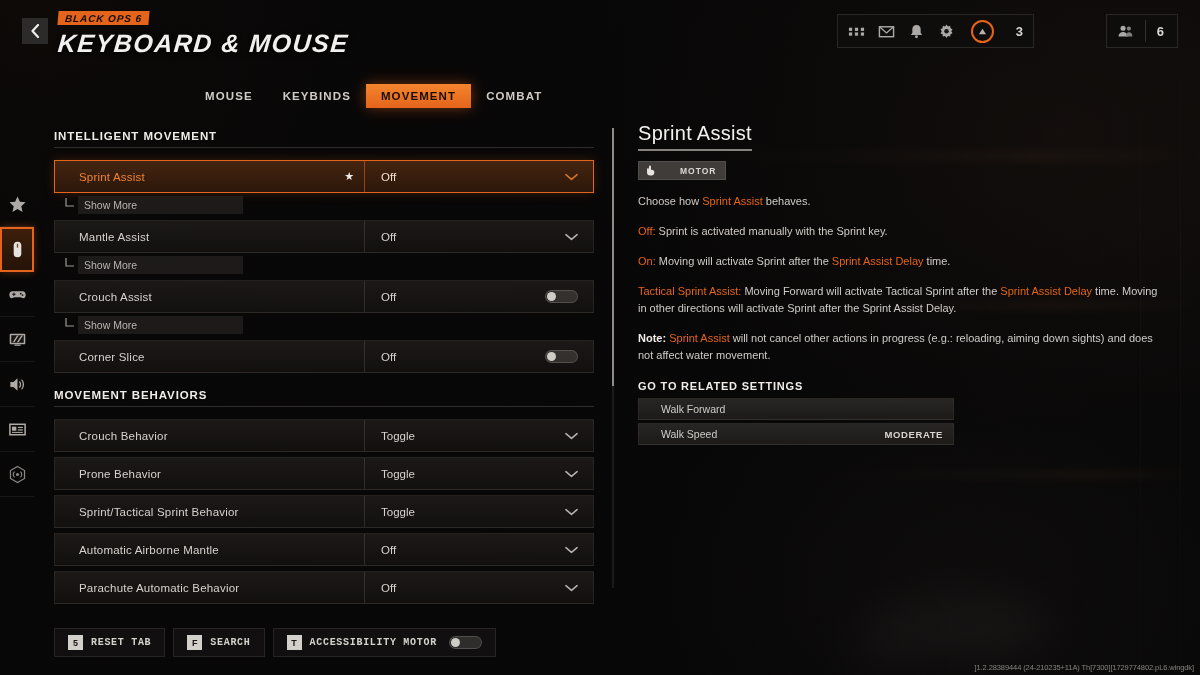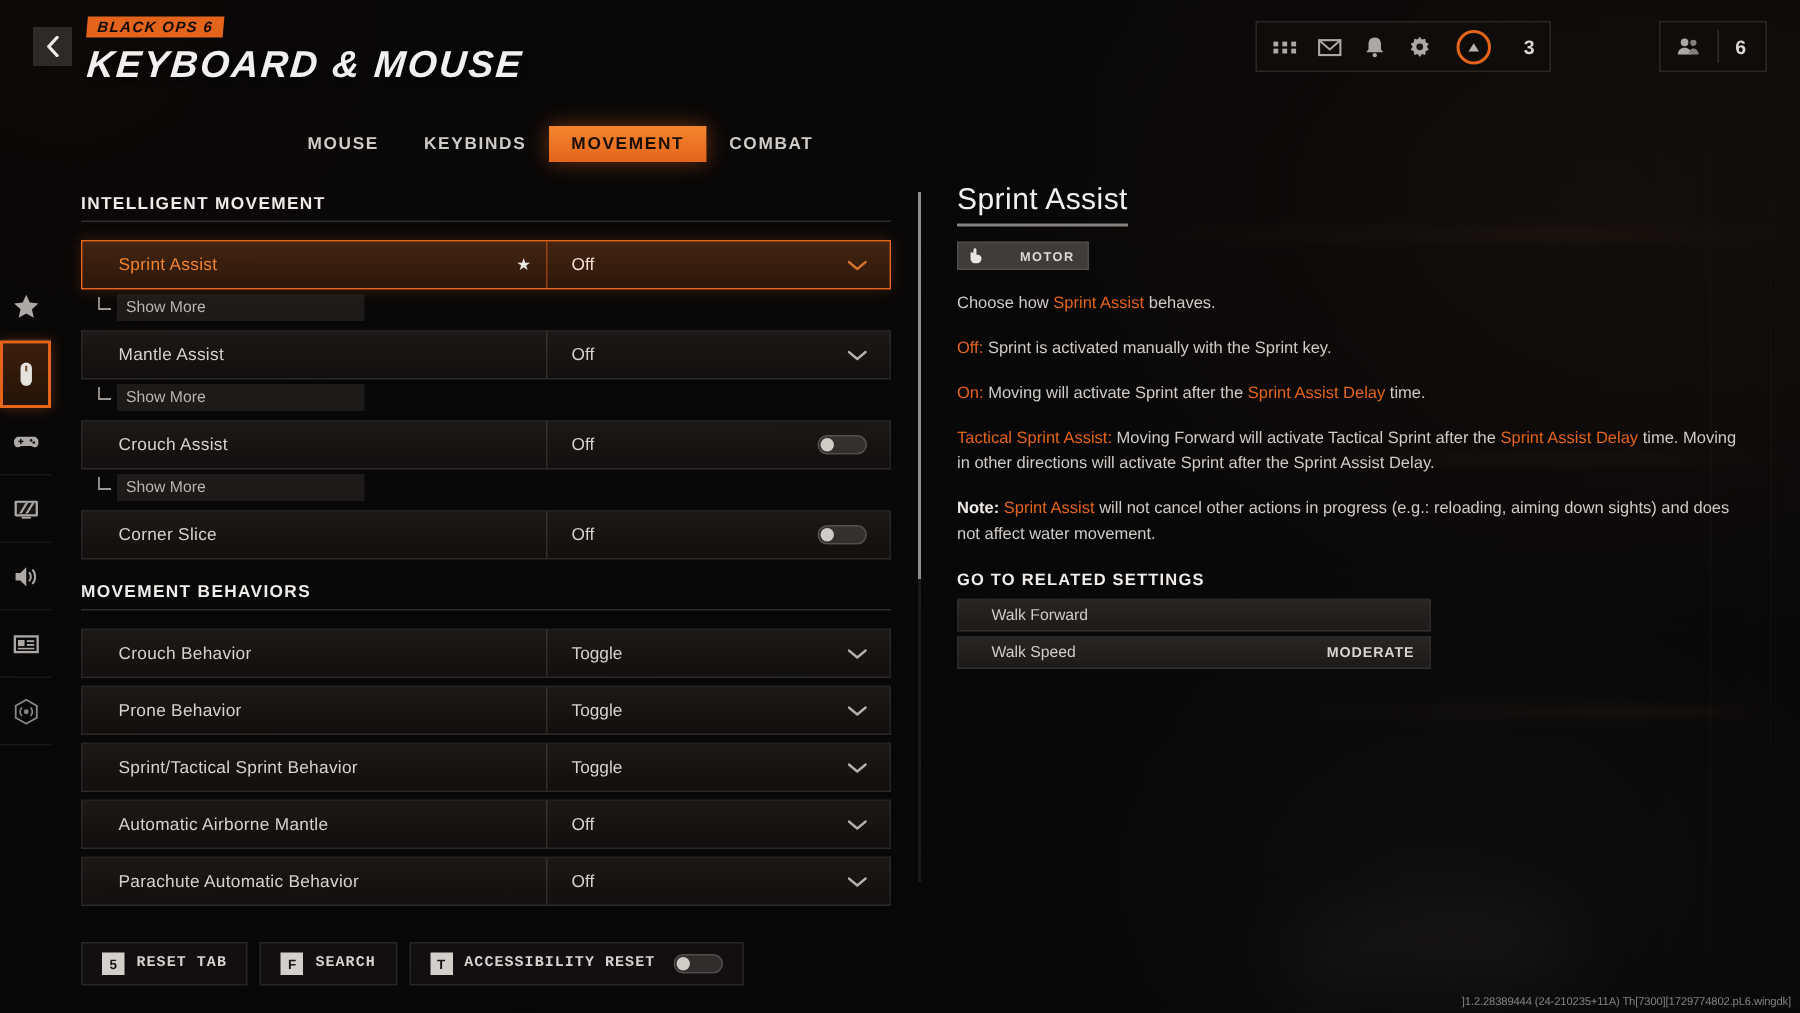--- a/index.html
+++ b/index.html
@@ -669,21 +669,21 @@
     <div class="action">
       <span class="keycap">5</span>
       <span class="action-label">RESET TAB</span>
     </div>
     <div class="action">
       <span class="keycap">F</span>
       <span class="action-label">SEARCH</span>
     </div>
     <div class="action">
       <span class="keycap">T</span>
-      <span class="action-label">ACCESSIBILITY RESET</span>
+      <span class="action-label">ACCESSIBILITY MOTOR</span>
       <div class="toggle">
           <div class="knob"></div>
         </div>
     </div>
   </div>
 
   <div class="build-string">]1.2.28389444 (24-210235+11A) Th[7300][1729774802.pL6.wingdk]</div>
 </div>
 
 </body></html>

